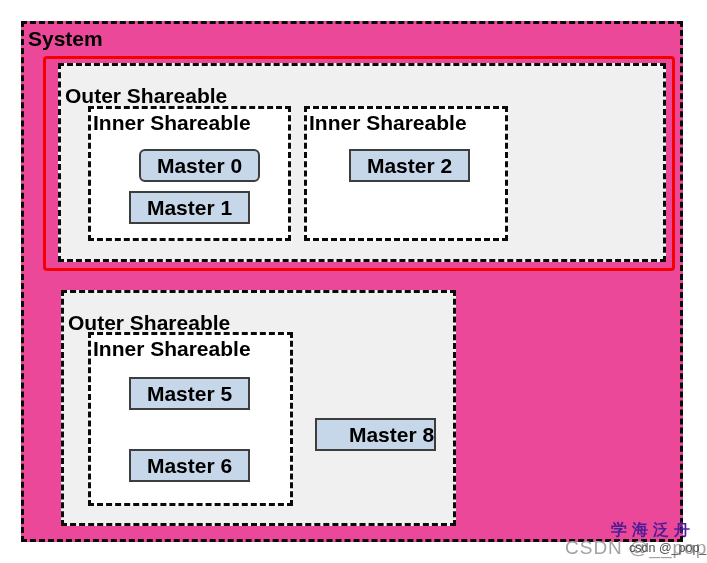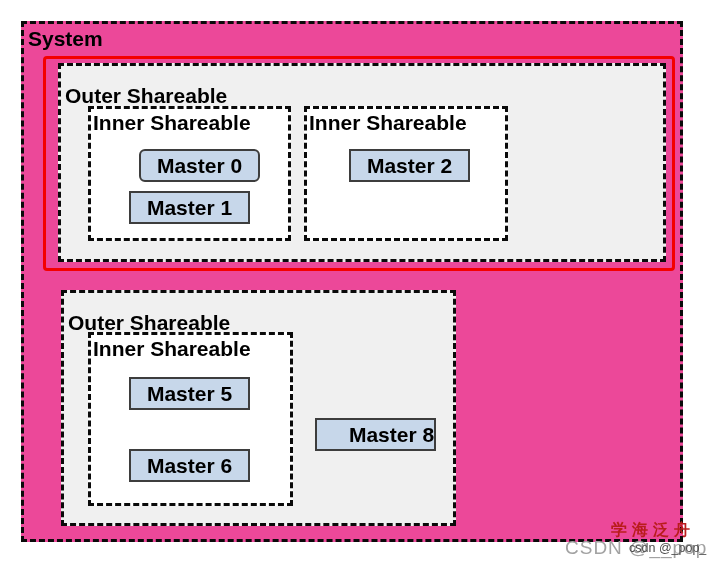--- a/index.html
+++ b/index.html
@@ -36,21 +36,21 @@
   }
   .m0{left:48px;top:40px;border-radius:6px;} .m1{left:38px;top:82px;}
   .m2{left:42px;top:40px;} .m3{left:42px;top:82px;}
   .m4{left:463px;top:83px;}
   .m5{left:38px;top:42px;text-align:right;} .m6{left:38px;top:70px;margin-top:44px;} .m7{left:38px;top:124px;}
   .m8{left:251px;top:125px;padding-left:32px;}
   .m9{left:500px;top:394px;}
   .watermark{position:absolute;left:0;top:0;width:100%;height:100%;pointer-events:none;}
   .watermark span{position:absolute;white-space:nowrap;}
   .wm-cn{left:611px;top:520px;font-size:16px;font-weight:bold;letter-spacing:5px;
-         color:#b91c1c;filter:blur(0.7px);}
+         color:#4c1d95;filter:blur(0.7px);}
   .wm-large{left:565px;top:537px;font-size:19px;letter-spacing:1px;color:#a2a2a2;
             filter:blur(0.3px);}
   .wm-small{left:629px;top:541px;font-size:12.5px;color:#4c4c4c;filter:blur(0.4px);}
 </style>
 </head>
 <body>
 
 <div class="stage">
 
   <div class="box dashed system">

